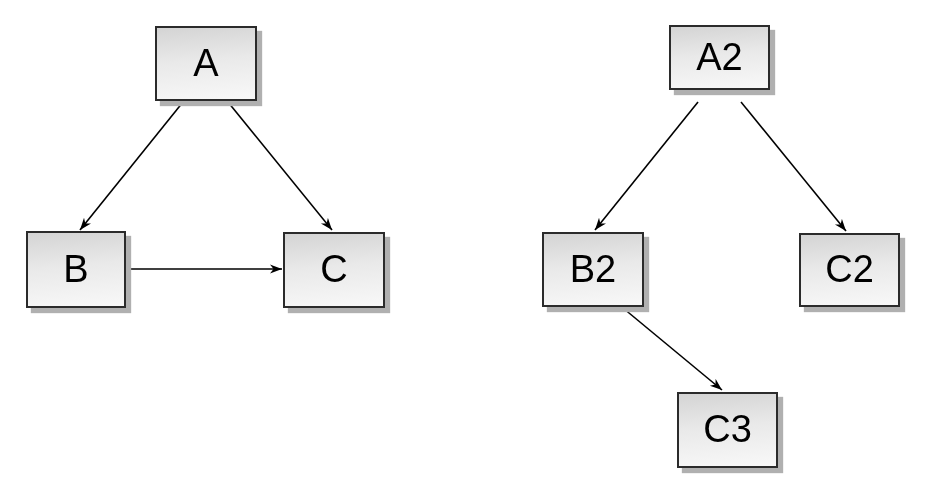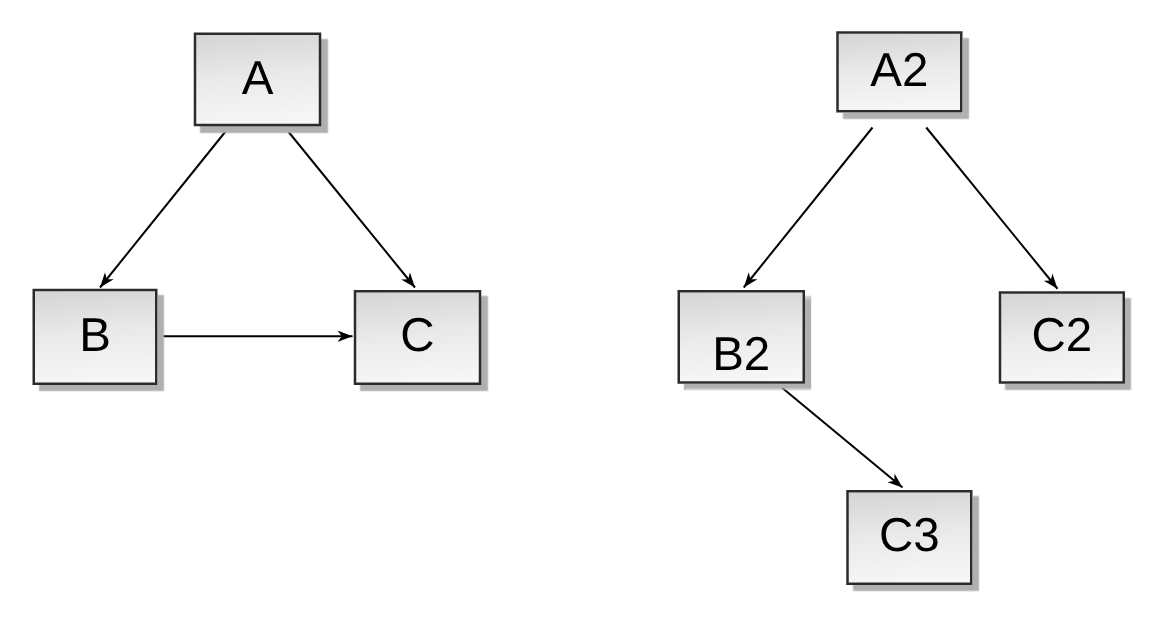--- a/index.html
+++ b/index.html
@@ -76,21 +76,21 @@
     </div>
     <div class="node" style="left: 26px; top: 231px; width: 100px; height: 77px;">
       <span class="node-label">B</span>
     </div>
     <div class="node" style="left: 283px; top: 232px; width: 102px; height: 76px;">
       <span class="node-label">C</span>
     </div>
     <div class="node" style="left: 669px; top: 25px; width: 101px; height: 65px;">
       <span class="node-label">A2</span>
     </div>
-    <div class="node" style="left: 542px; top: 232px; width: 102px; height: 75px; align-items: flex-end;">
+    <div class="node" style="left: 542px; top: 232px; width: 102px; height: 75px;">
       <span class="node-label">B2</span>
     </div>
     <div class="node" style="left: 799px; top: 233px; width: 101px; height: 74px;">
       <span class="node-label">C2</span>
     </div>
     <div class="node" style="left: 677px; top: 392px; width: 101px; height: 76px;">
       <span class="node-label">C3</span>
     </div>
   </div>
 

